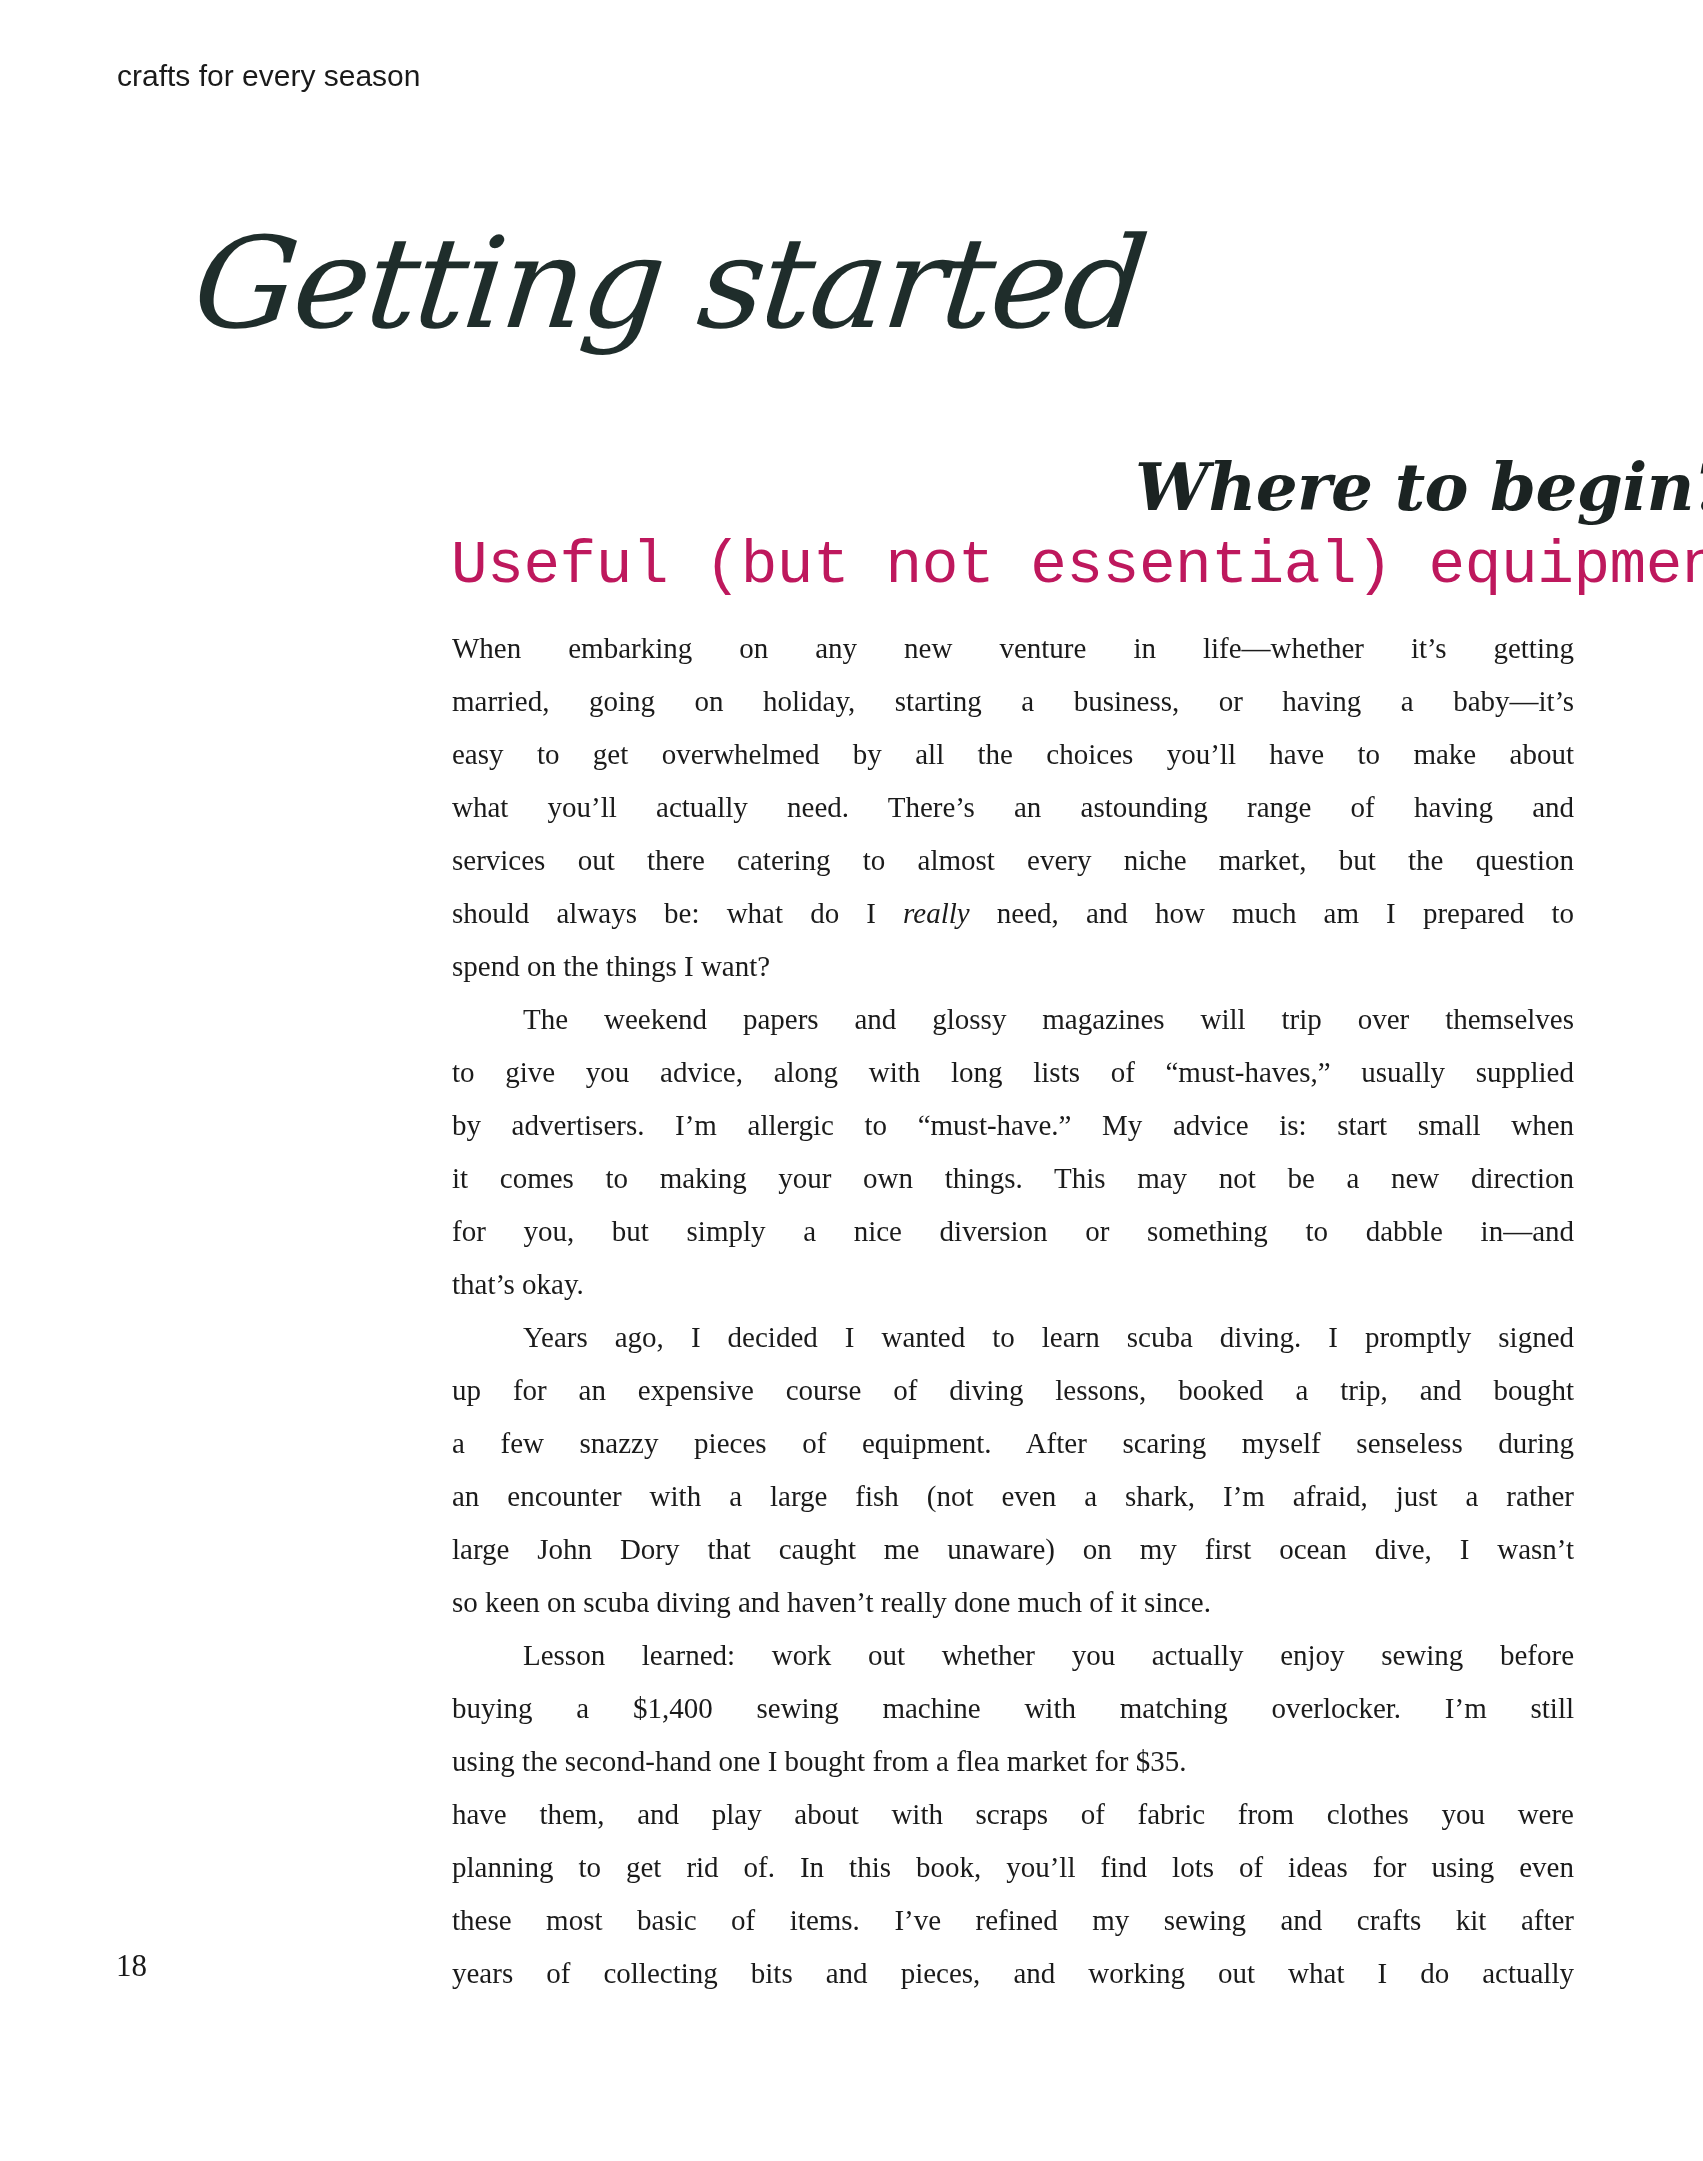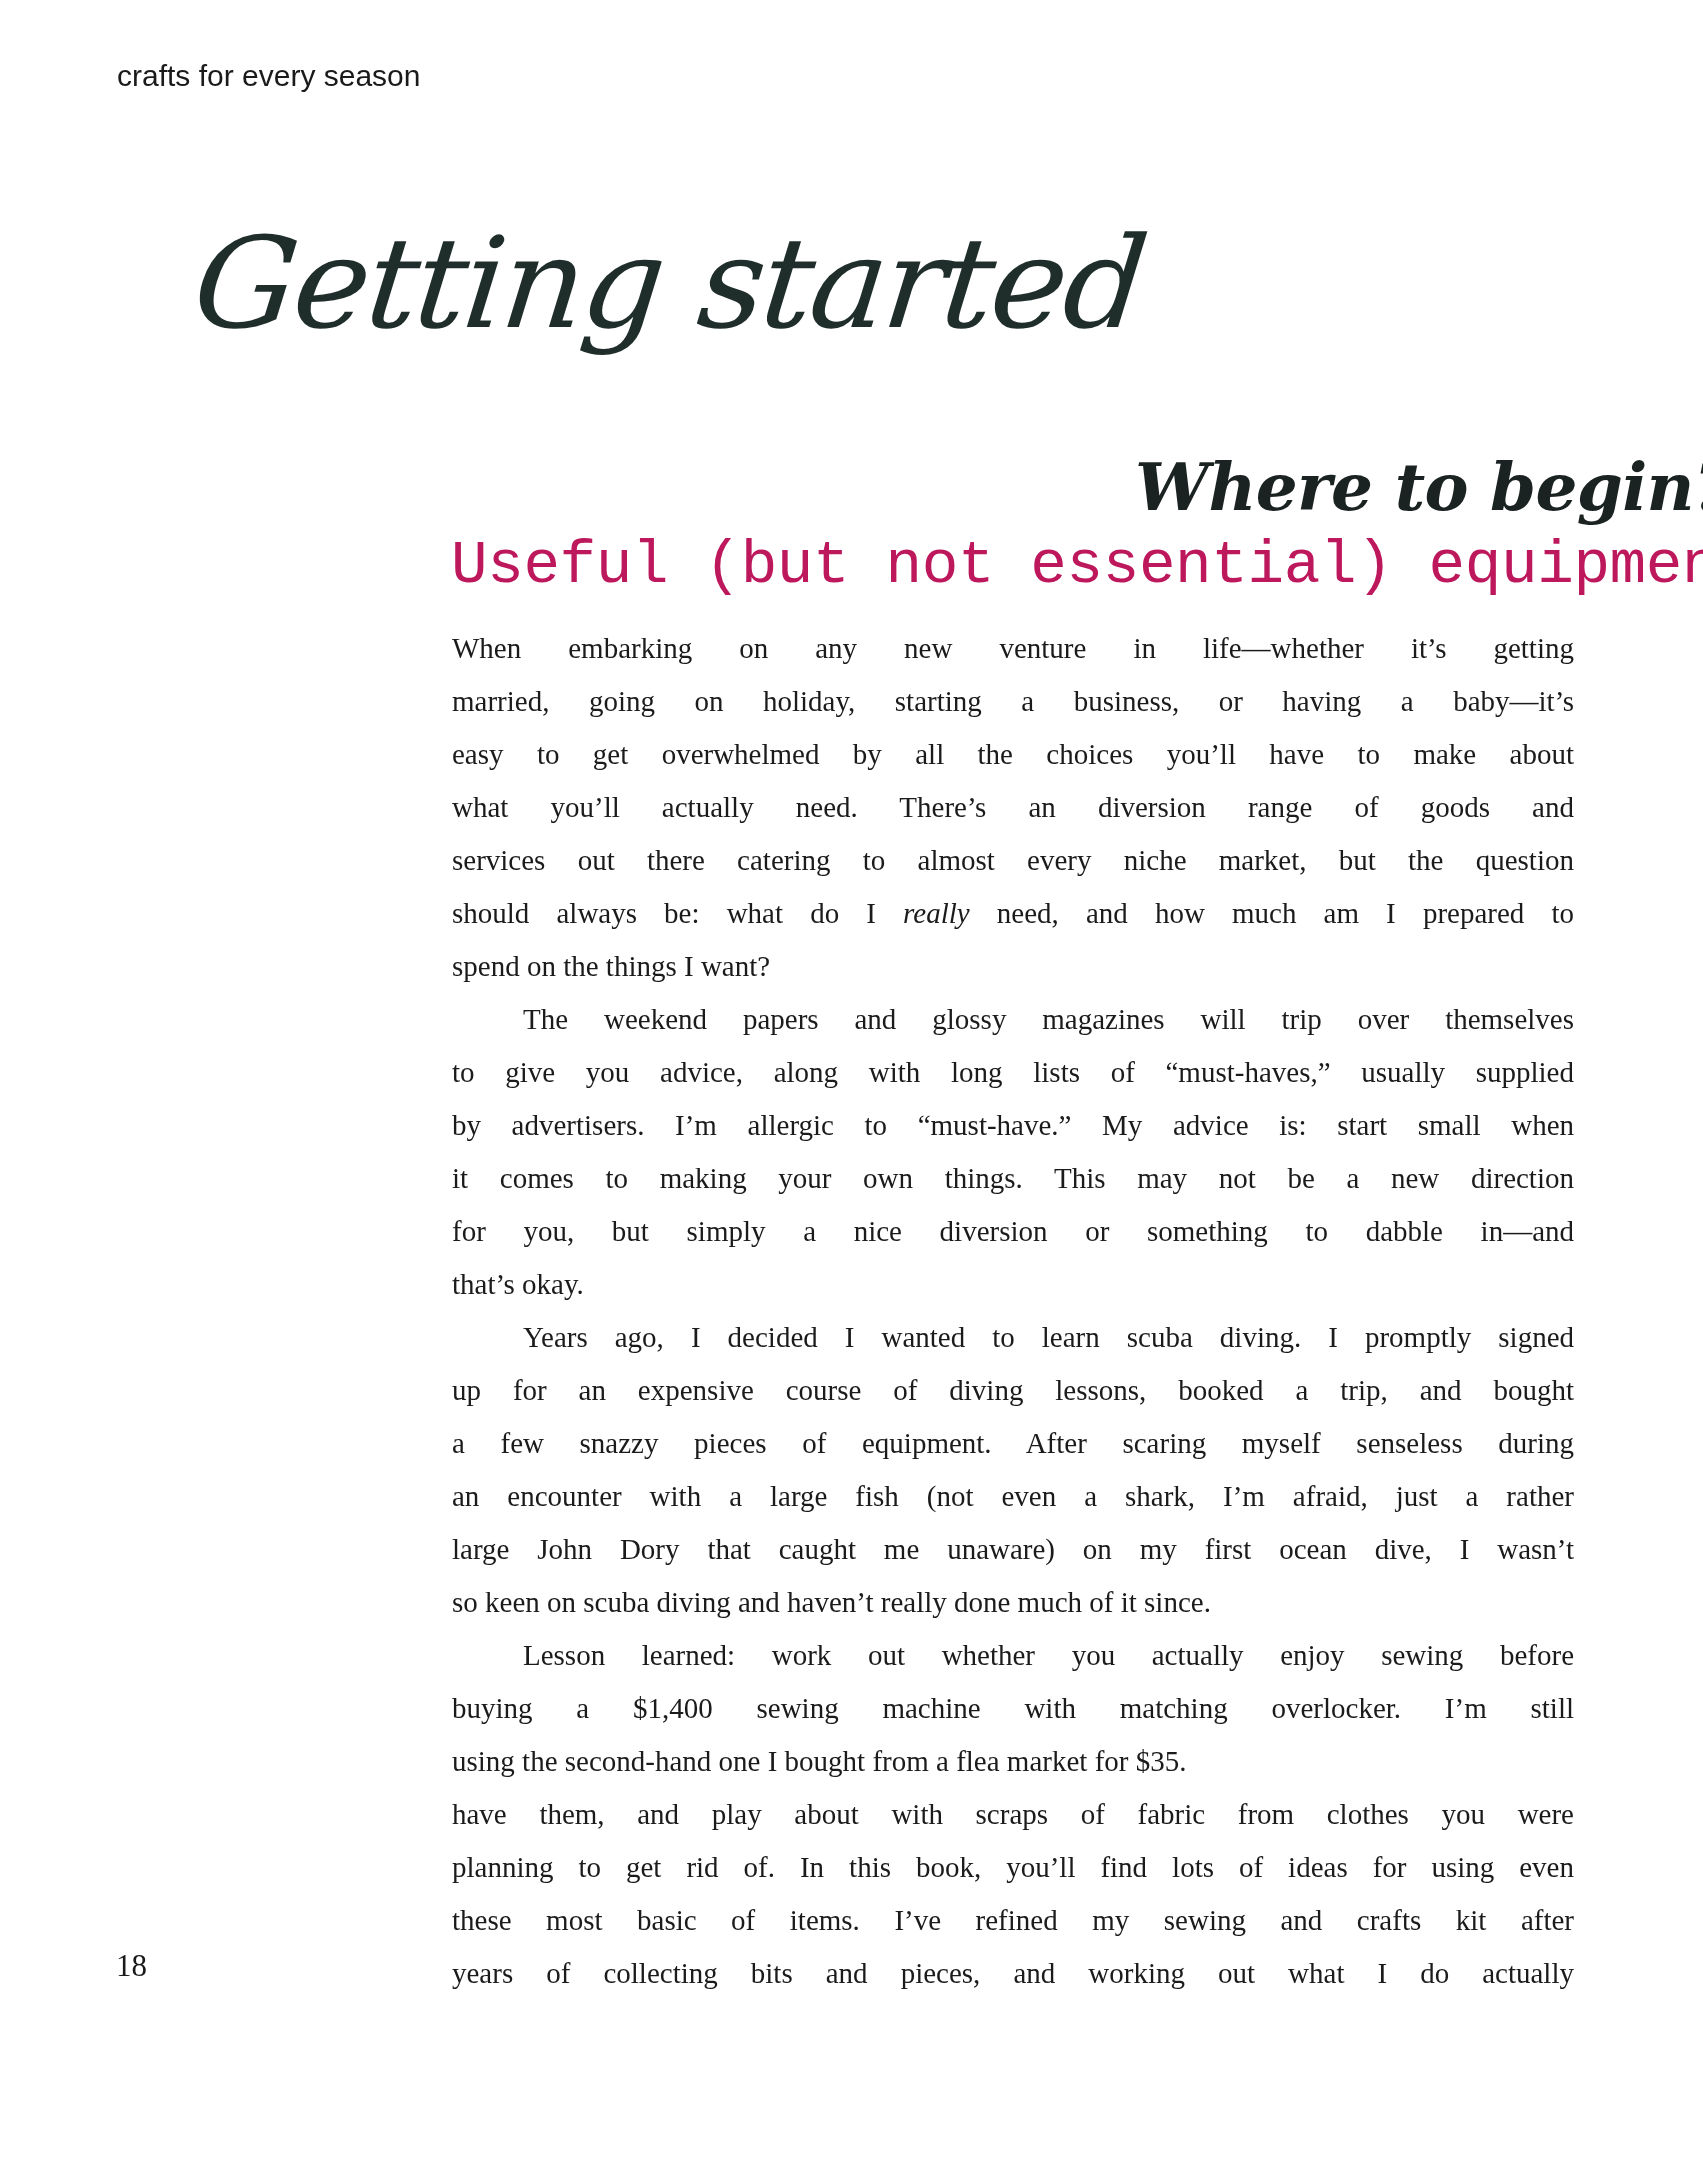--- a/index.html
+++ b/index.html
@@ -54,21 +54,21 @@
 <div class="section-script">Where to begin?</div>
 
 <div class="subheading">Useful (but not essential) equipment</div>
 
 <div class="body-text">
 
   <div class="paragraph">
     <span class="line">When embarking on any new venture in life—whether it’s getting</span>
     <span class="line">married, going on holiday, starting a business, or having a baby—it’s</span>
     <span class="line">easy to get overwhelmed by all the choices you’ll have to make about</span>
-    <span class="line">what you’ll actually need. There’s an diversion range of goods and</span>
+    <span class="line">what you’ll actually need. There’s an astounding range of having and</span>
     <span class="line">services out there catering to almost every niche market, but the question</span>
     <span class="line"><span>should always be: what do I </span><em>really</em><span> need, and how much am I prepared to</span></span>
     <span class="line last">spend on the things I want?</span>
   </div>
 
   <div class="paragraph">
     <span class="line indent">The weekend papers and glossy magazines will trip over themselves</span>
     <span class="line">to give you advice, along with long lists of “must-haves,” usually supplied</span>
     <span class="line">by advertisers. I’m allergic to “must-have.” My advice is: start small when</span>
     <span class="line">it comes to making your own things. This may not be a new direction</span>

